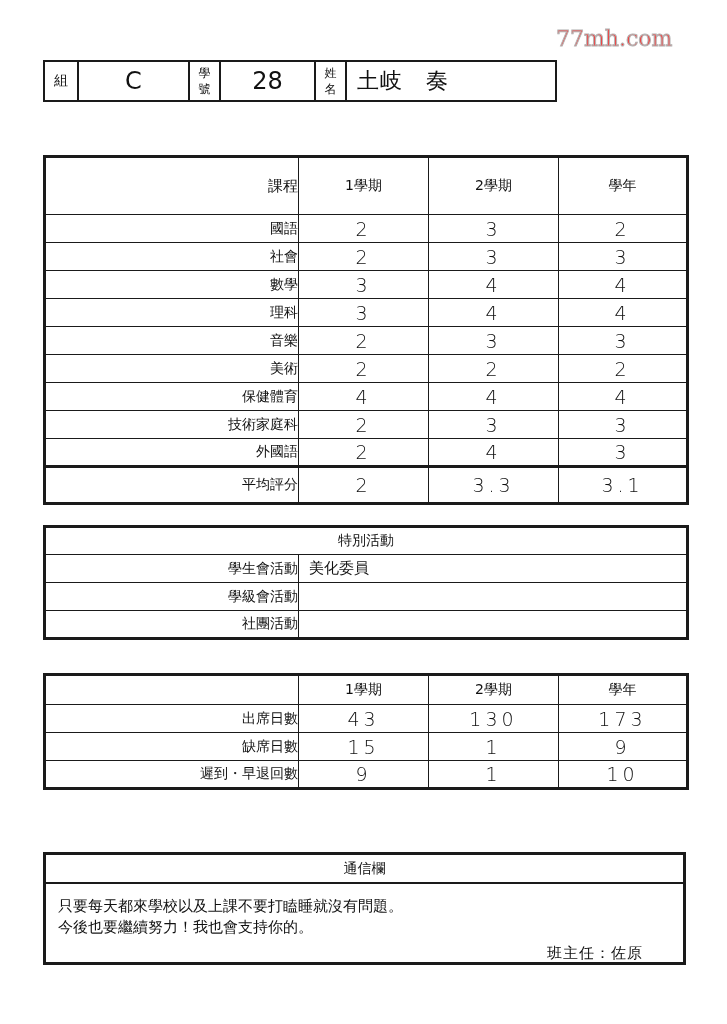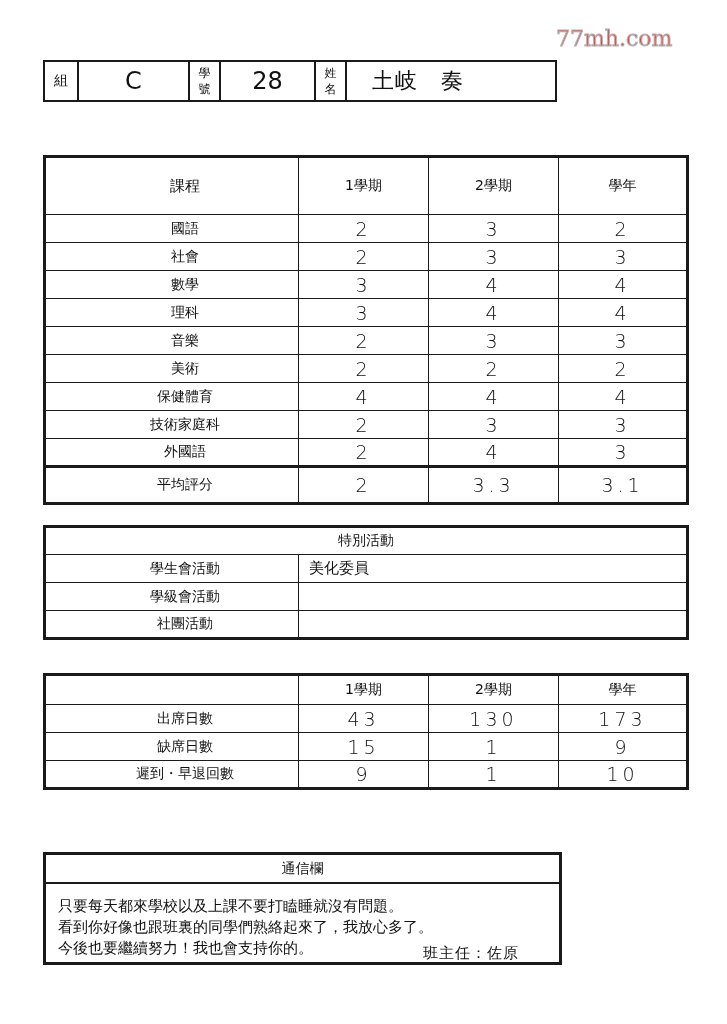--- a/index.html
+++ b/index.html
@@ -21,42 +21,42 @@
     
     .header-bar {
       position: absolute; left: 43px; top: 60px; width: 514px; height: 42px;
       border: 2px solid #1a1a1a; display: flex;
     }
     .header-bar > div { border-right: 2px solid #1a1a1a; display: flex; align-items: center; justify-content: center; }
     .header-bar > div:last-child { border-right: none; }
     .hb-label { font-size: 14px; }
     .hb-vlabel { font-size: 12px; line-height: 16px; flex-direction: column; text-align: center; }
     .hb-value { font-family: "DejaVu Sans", sans-serif; font-size: 24px; font-weight: normal; }
-    .hb-name { justify-content: flex-start !important; padding-left: 25px; font-size: 22px; letter-spacing: 1px; }
+    .hb-name { justify-content: flex-start !important; padding-left: 10px; font-size: 22px; letter-spacing: 1px; }
 
     table { border-collapse: collapse; position: absolute; table-layout: fixed; }
     td { border: 1.5px solid #1a1a1a; font-size: 14px; height: 28px; padding: 0; }
-    td.left { text-align: center; padding-left: 26px; }
+    td.left { text-align: right; padding-left: 26px; }
     td.center { text-align: center; }
     td.num { text-align: center; font-size: 19px; letter-spacing: 4px; font-weight: 300; }
     table.outer { border: 3px solid #1a1a1a; }
 
     .grades { left: 43px; top: 155px; width: 643px; }
     .grades .hdr td { height: 58px; }
     .grades .hdr td.left { font-size: 15px; }
     .grades tr.avg td { border-top: 3px solid #1a1a1a; height: 37px; }
 
     .activities { left: 43px; top: 525px; width: 643px; }
     .activities td.value { font-size: 15px; padding-left: 10px; }
 
     .attendance { left: 43px; top: 673px; width: 643px; }
     .attendance .hdr td { height: 30px; }
 
     .notes {
-      position: absolute; left: 43px; top: 852px; width: 519px; height: 113px;
+      position: absolute; left: 43px; top: 852px; width: 643px; height: 113px;
       border: 3px solid #1a1a1a;
     }
     .notes-title { height: 29px; border-bottom: 2px solid #1a1a1a; text-align: center; font-size: 14px; line-height: 27px; }
     .notes-body { position: relative; padding: 12px 0 0 12px; font-size: 15px; line-height: 21px; }
     .notes-sign { position: absolute; right: 40px; top: 59px; font-size: 15px; letter-spacing: 1px; }
   </style>
 </head>
 <body>
 
 <div class="page">
@@ -211,19 +211,18 @@
       <td class="num">1</td>
       <td class="num">10</td>
     </tr>
   </tbody>
     </table>
 
   <div class="notes">
     <div class="notes-title">通信欄</div>
     <div class="notes-body">
       <div>只要每天都來學校以及上課不要打瞌睡就沒有問題。</div>
-      <div>看到你好像也跟班裏的同學們熟絡起來了，我放心多了。</div>
       <div>今後也要繼續努力！我也會支持你的。</div>
       <div class="notes-sign">班主任：佐原</div>
     </div>
   </div>
 
 </div>
 
 </body></html>

